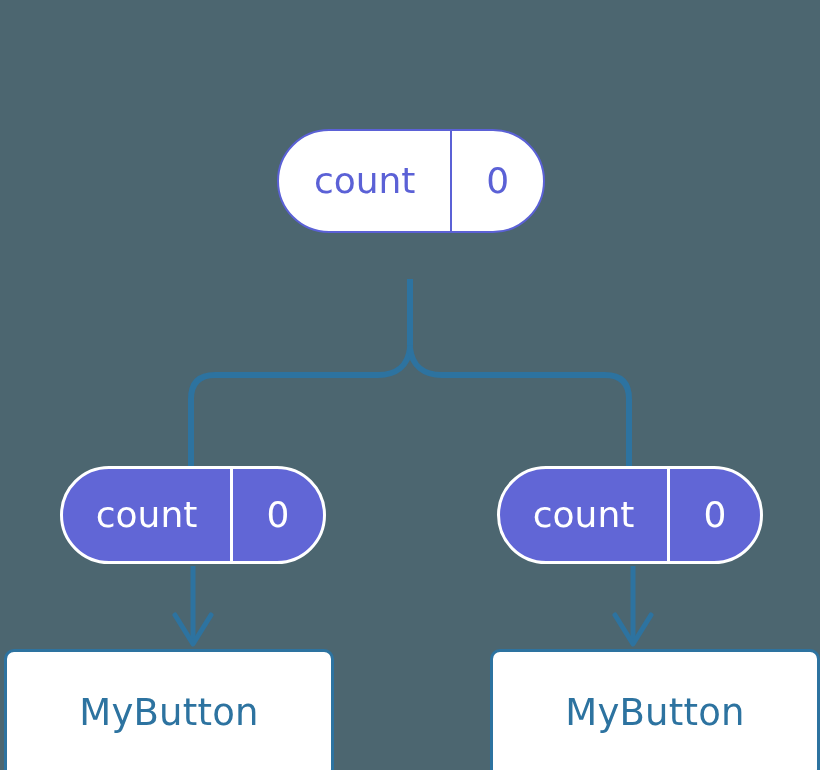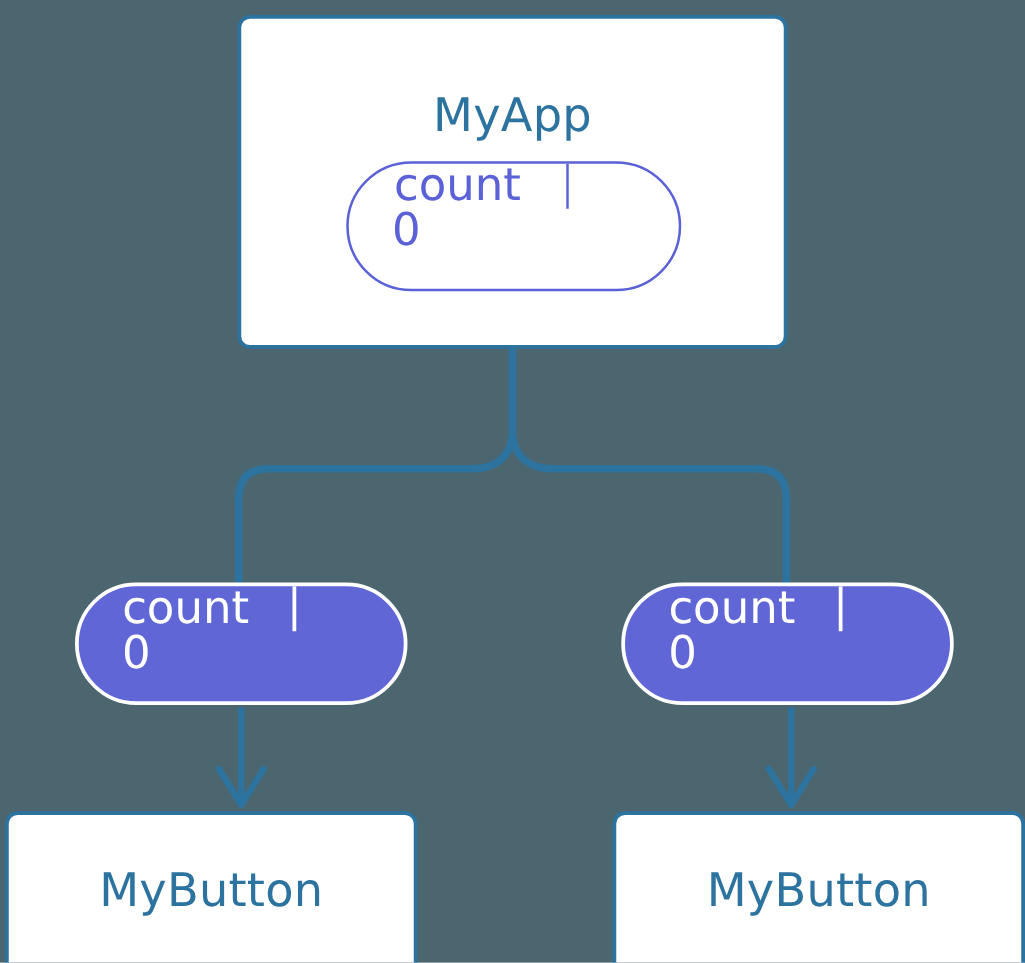--- a/index.html
+++ b/index.html
@@ -70,21 +70,20 @@
   }
 
   
   .capsule {
     position: absolute;
     display: flex;
     align-items: stretch;
     box-sizing: border-box;
     border-radius: 999px;
     overflow: hidden;
-    flex-direction: column;
   }
   .capsule .cap-key,
   .capsule .cap-val {
     display: flex;
     align-items: center;
     justify-content: center;
     font-size: 36px;
     line-height: 1;
     box-sizing: border-box;
     white-space: nowrap;
@@ -146,23 +145,20 @@
     <path d="M 410 348 C 412 366 424 375 442 375 L 605 375
              C 621 375 629 383 629 399 L 629 466" fill="none" stroke="#2d73a0" stroke-width="6" stroke-linecap="round" stroke-linejoin="round"></path>
 
     <path d="M 193 566 L 193 643" fill="none" stroke="#2d73a0" stroke-width="5" stroke-linecap="butt"></path>
     <path d="M 175 615 L 193 644 L 211 615" fill="none" stroke="#2d73a0" stroke-width="5" stroke-linecap="round" stroke-linejoin="round"></path>
 
     <path d="M 633 566 L 633 643" fill="none" stroke="#2d73a0" stroke-width="5" stroke-linecap="butt"></path>
     <path d="M 615 615 L 633 644 L 651 615" fill="none" stroke="#2d73a0" stroke-width="5" stroke-linecap="round" stroke-linejoin="round"></path>
   </svg>
 
-  <div id="node-myapp" class="comp-box">
-    <div class="comp-title">MyApp</div>
-  </div>
 
   <div id="capsule-myapp" class="capsule outline">
     <div class="cap-key">count</div>
     <div class="cap-val">0</div>
   </div>
 
   <div id="capsule-hook-left" class="capsule filled capsule-hook">
     <div class="cap-key">count</div>
     <div class="cap-val">0</div>
   </div>

